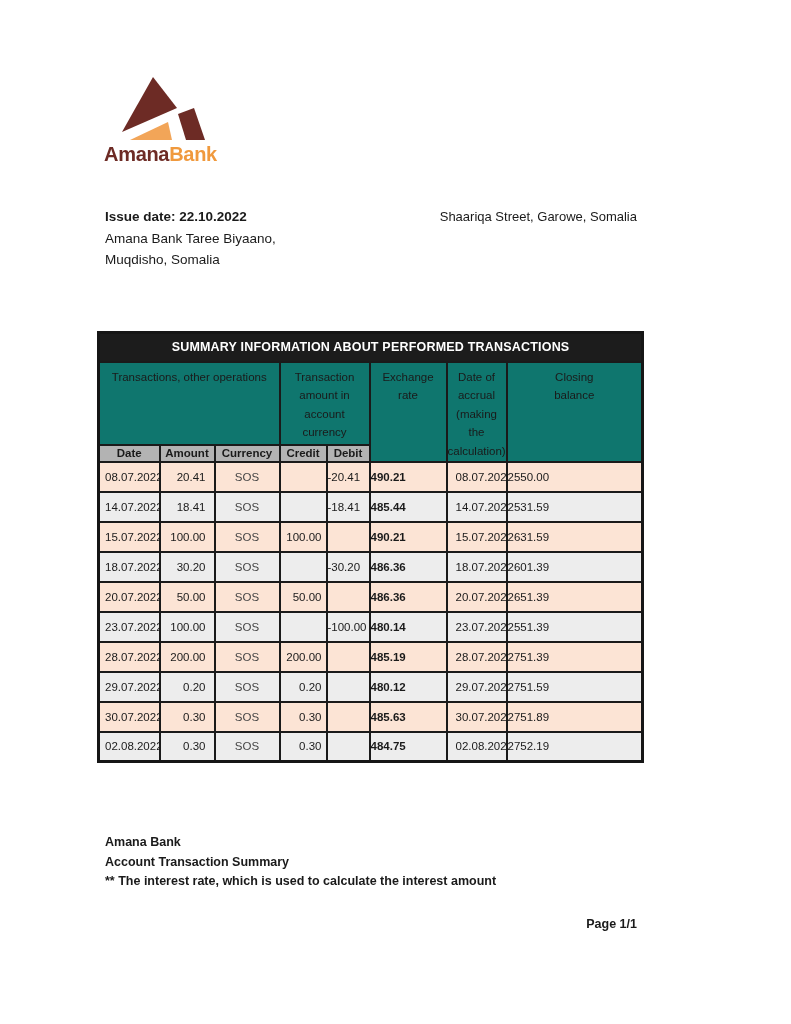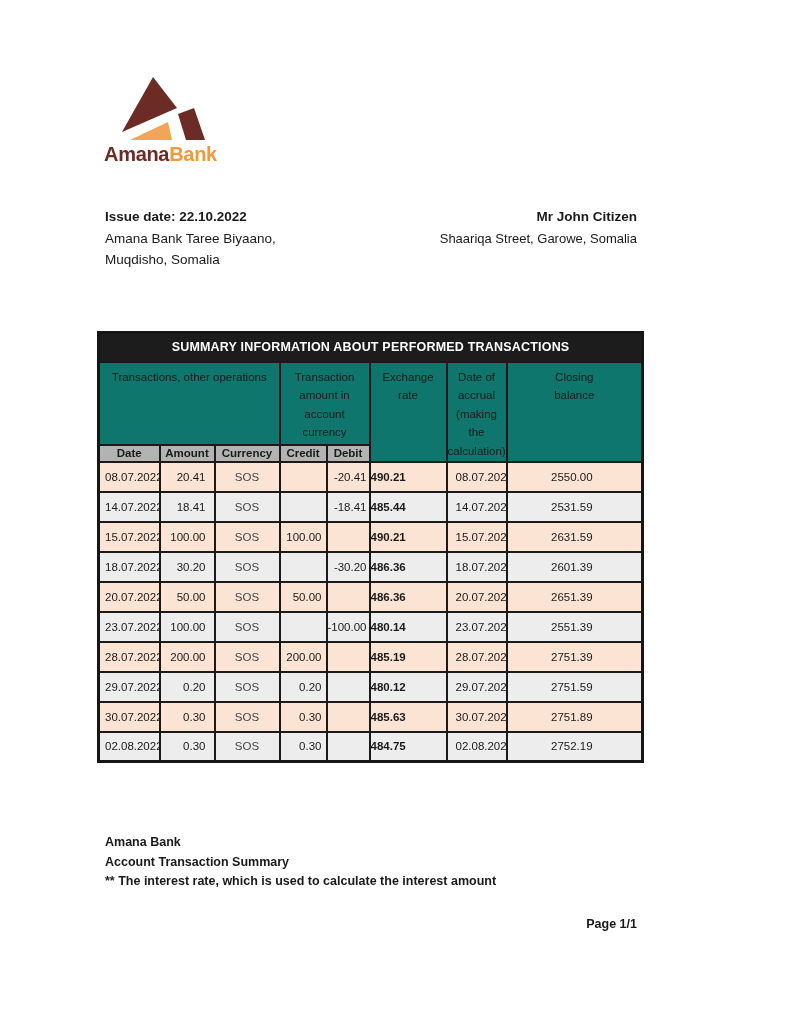--- a/index.html
+++ b/index.html
@@ -53,24 +53,24 @@
     background: #b3b3b3; font-weight: bold;
     height: 16px; text-align: center;
   }
   tbody tr { height: 30px; }
   tbody tr.peach td { background: #fce4d5; }
   tbody tr.gray  td { background: #ededed; }
   td.c-date    { text-align: left;  padding-left: 5px; }
   td.c-amount  { text-align: right; padding-right: 8px; }
   td.c-curr    { text-align: center; color: #454545; }
   td.c-credit  { text-align: right; padding-right: 4px; }
-  td.c-debit   { text-align: right; padding-right: 2px; }
+  td.c-debit   { padding-right: 2px; }
   td.c-rate    { text-align: left; font-weight: 600; }
   td.c-accrual { text-align: left;  padding-left: 8px; }
-  td.c-balance { text-align: center; padding-right: 5px; }
+  td.c-balance { text-align: left; padding-right: 5px; }
 
   
   .footer-block { position: absolute; left: 105px; top: 833px; font-size: 12.5px; line-height: 19.5px; font-weight: 600; }
   .page-number { position: absolute; right: 154px; top: 917px; font-size: 12.5px; font-weight: bold; }
 </style>
 </head>
 <body>
 
 <svg class="logo-mark" width="100" height="68" viewBox="0 0 100 68">
   <polygon points="43,3 67,34 12,58" fill="#6d2b25"></polygon>
@@ -81,21 +81,20 @@
   <span class="brand-amana">Amana</span><span class="brand-bank">Bank</span>
 </div>
 
 <div class="issuer-block">
   <div class="bold-line">Issue date: 22.10.2022</div>
   <div>Amana Bank Taree Biyaano,</div>
   <div>Muqdisho, Somalia</div>
 </div>
 
 <div class="customer-block">
-  <div class="bold-line">Mr John Citizen</div>
   <div>Shaariqa Street, Garowe, Somalia</div>
 </div>
 
 <div class="table-wrap">
   <table class="summary">
     <colgroup>
       <col style="width:61px">
         <col style="width:55px">
         <col style="width:65px">
       <col style="width:47px">

